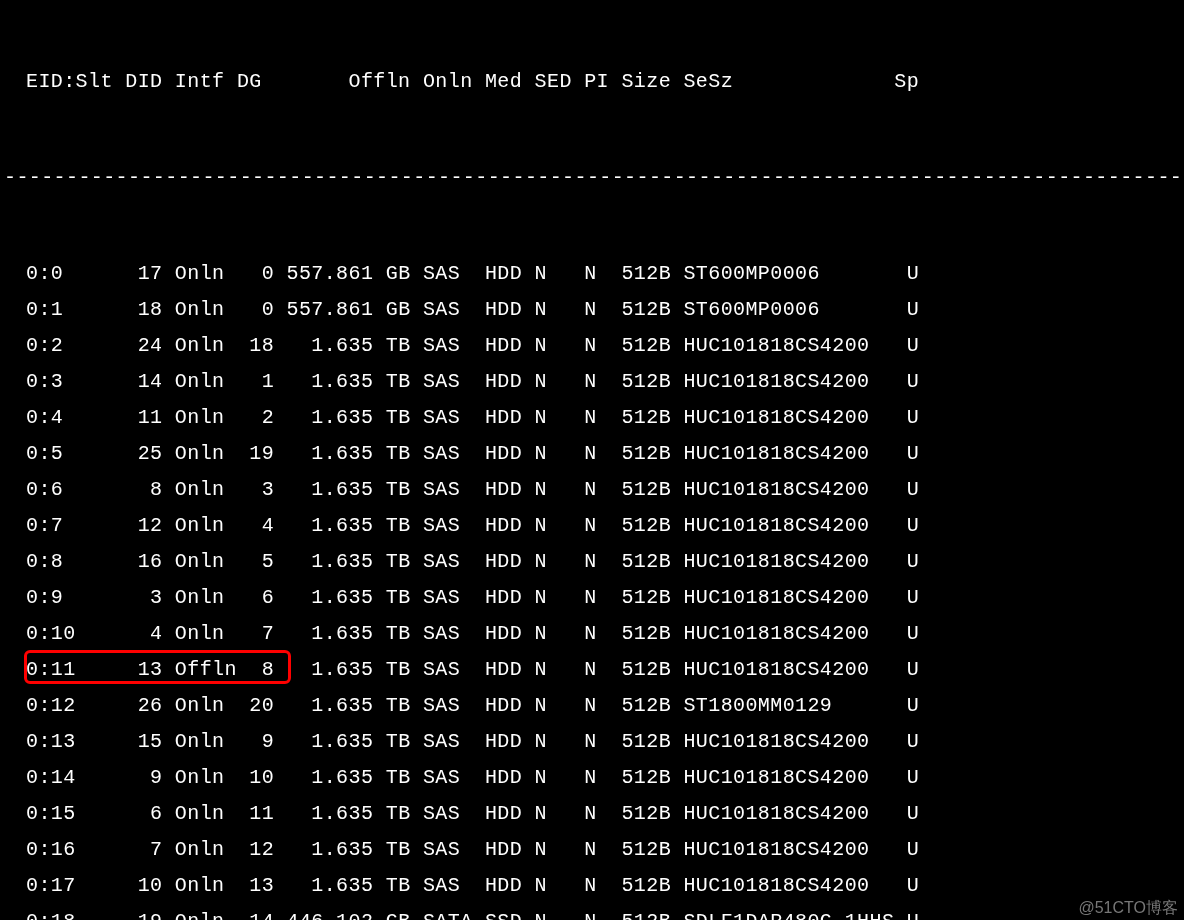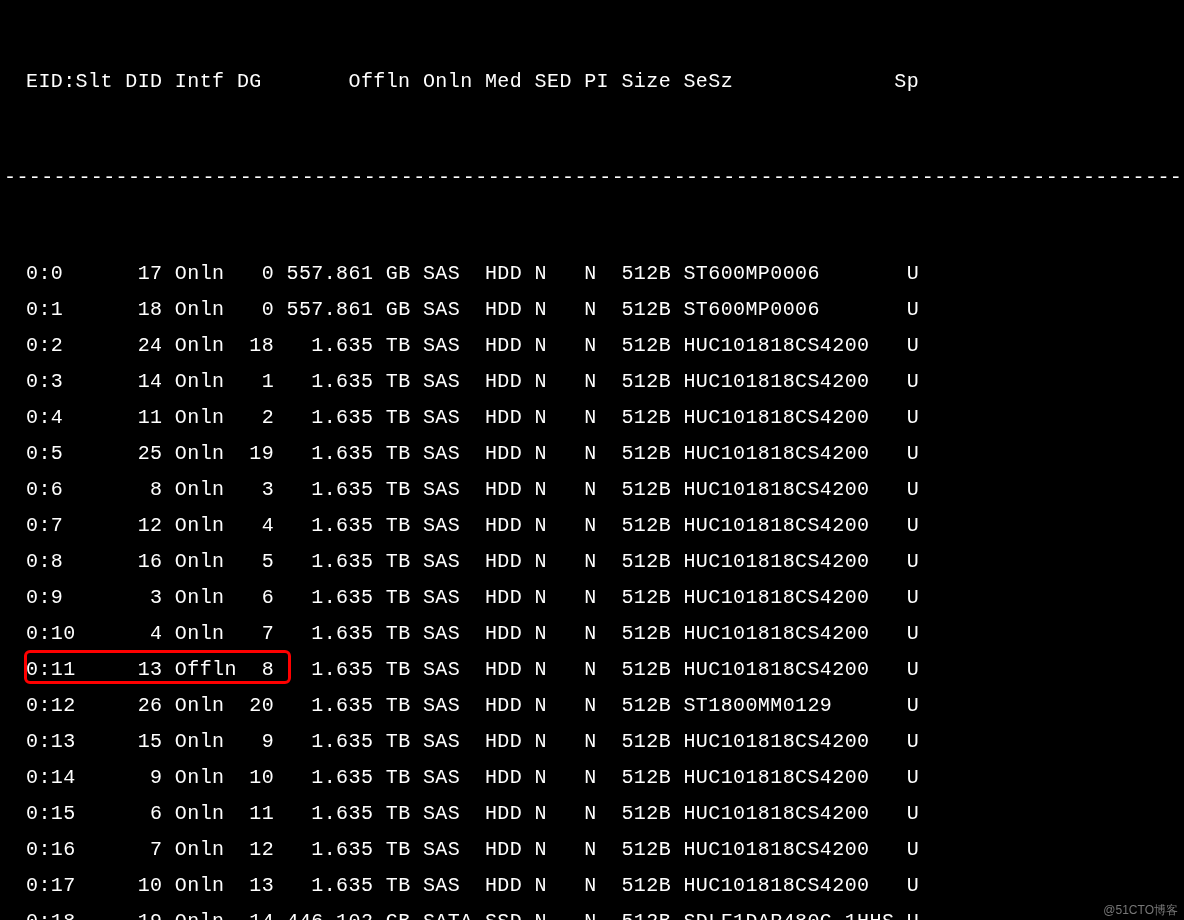--- a/index.html
+++ b/index.html
@@ -40,21 +40,21 @@
     left: -2px;
     height: 34px;
     width: 267px;
     pointer-events: none;
     box-sizing: border-box;
   }
   .watermark {
     position: absolute;
     right: 6px;
     bottom: 4px;
-    font-size: 12px;
+    font-size: 16px;
     color: #777;
     font-family: Arial, sans-serif;
     letter-spacing: 0;
   }
 </style>
 </head>
 <body>
 
 <div class="terminal">
 

